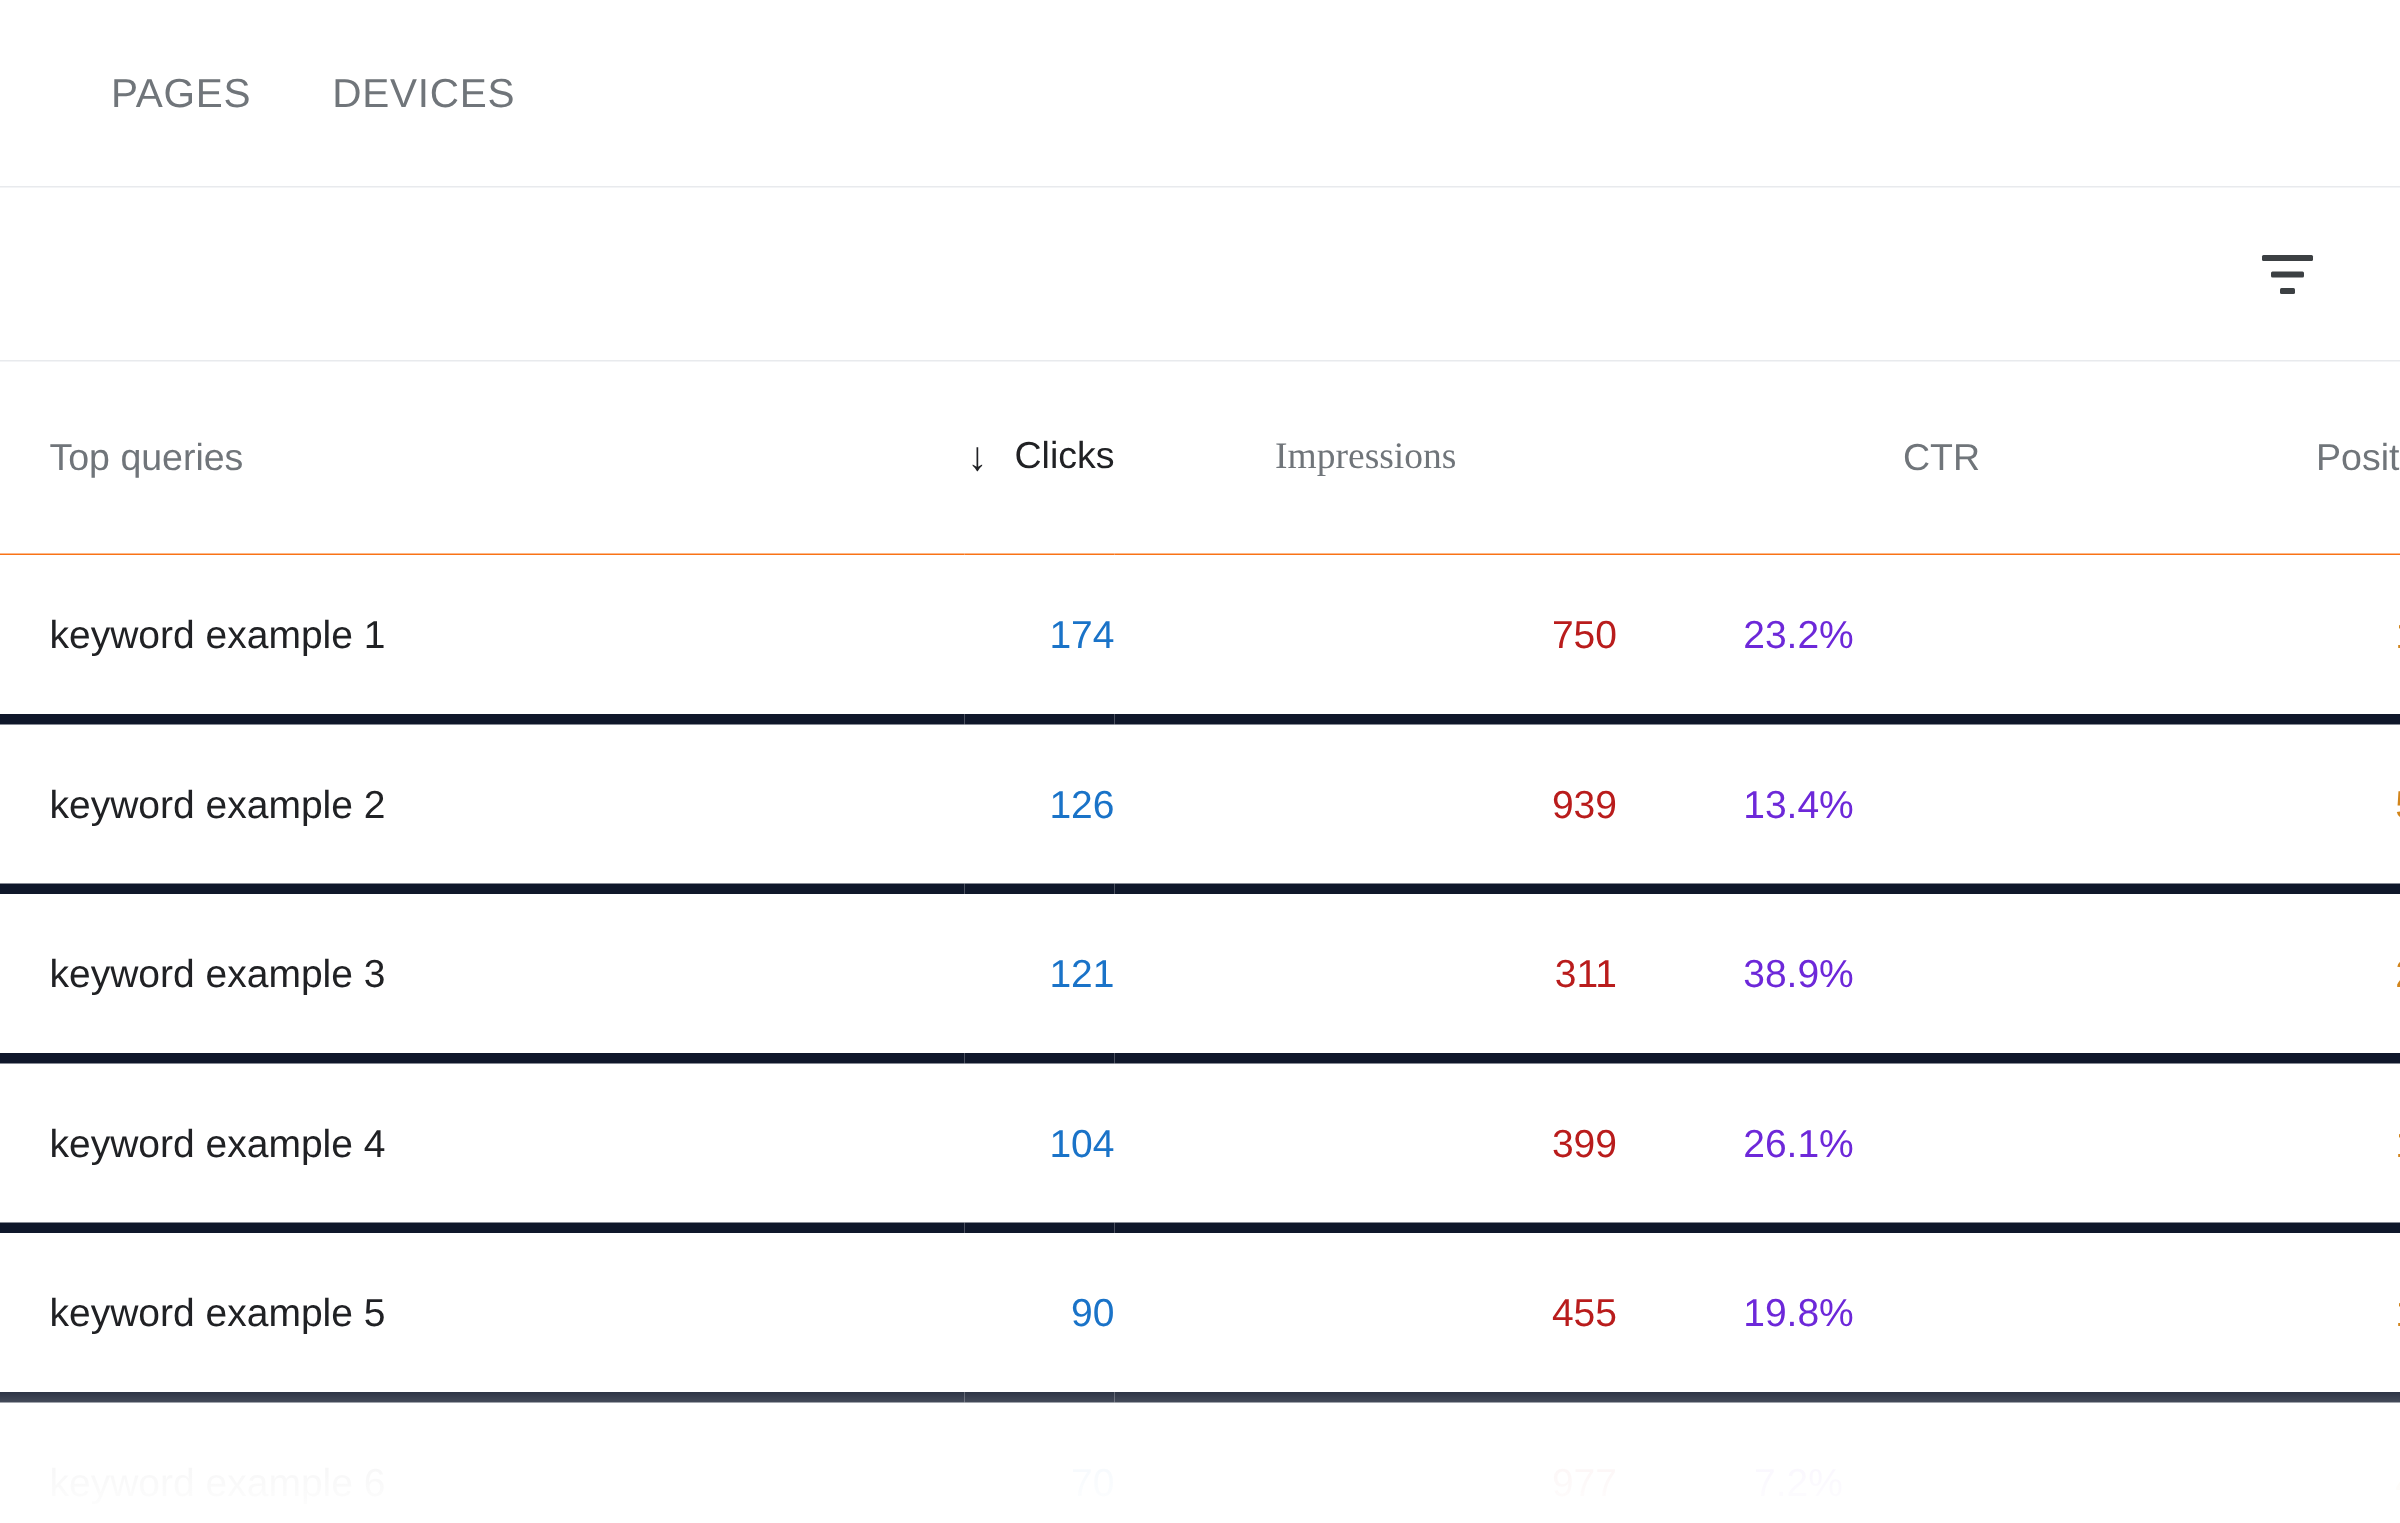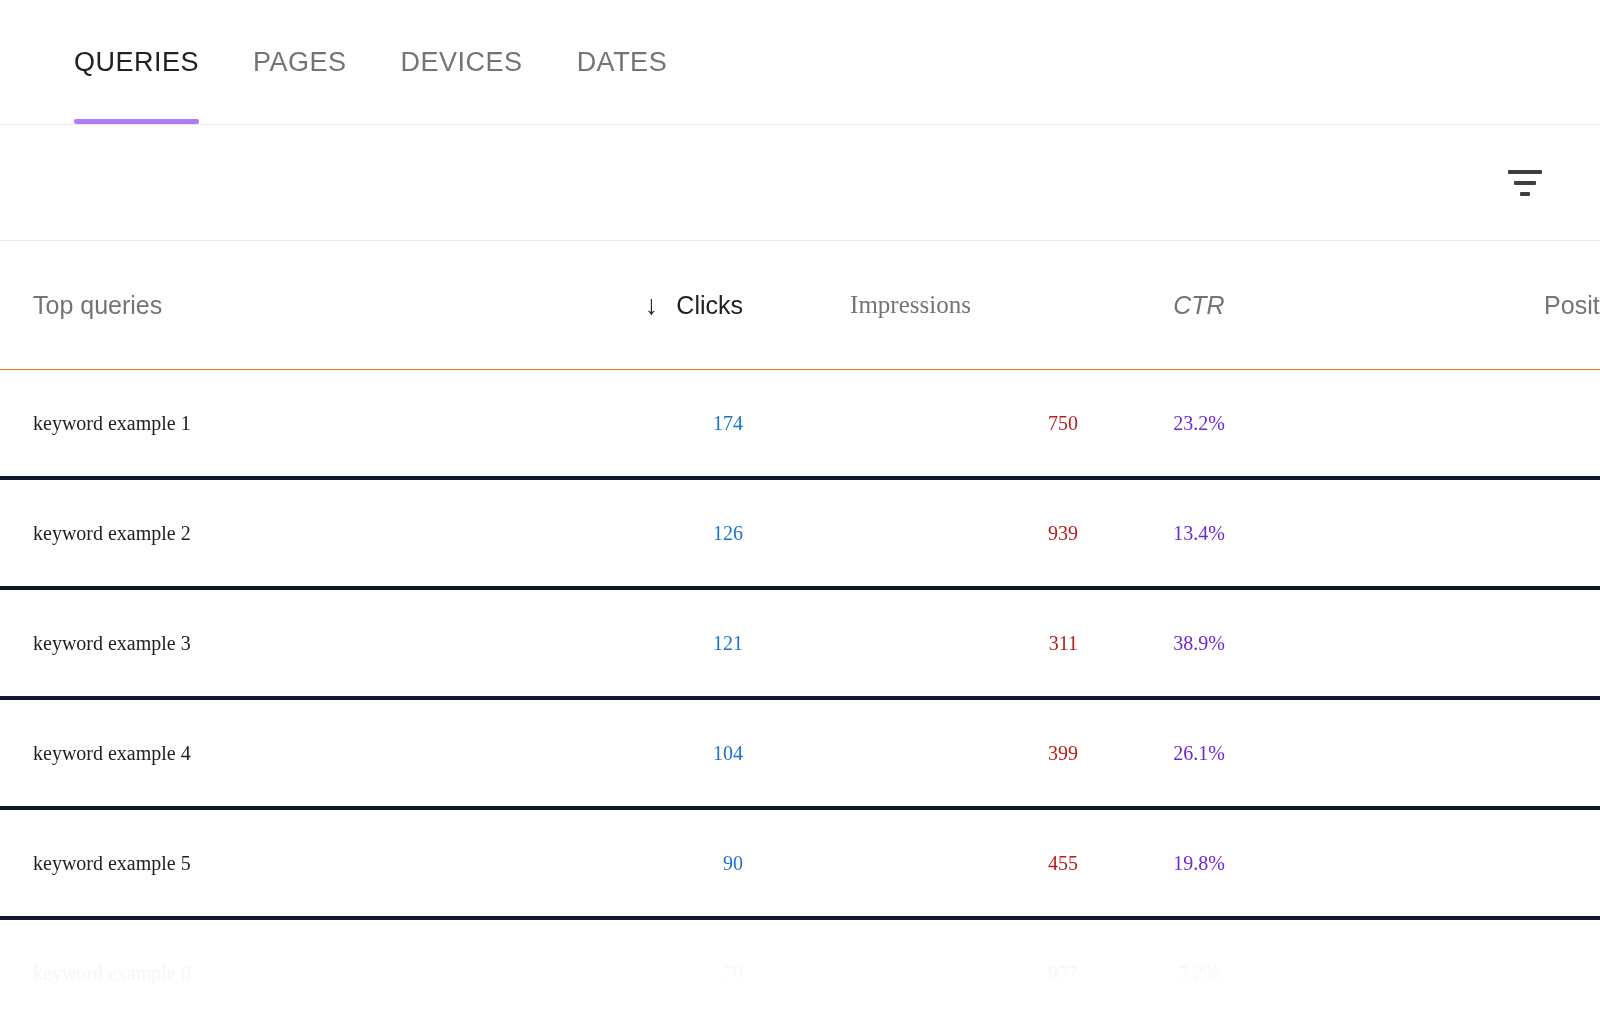--- a/index.html
+++ b/index.html
@@ -149,40 +149,38 @@
     line-height: 1;
     color: #202124;
   }
   th.col-impr {
     text-align: center;
     width: 335px;
     padding-right: 0 !important;
     font-family: Liberation Serif, serif;
   }
   th.col-ctr {
-    text-align: center;
+    text-align: right;
     width: 242px;
     padding-right: 0 !important;
-    font-style: italic;
   }
   th.col-pos {
     text-align: right;
     width: 313px;
     padding-right: 30px !important;
   }
 
   .table tbody tr {
     height: 106px;
   }
   .table tbody td {
     height: 106px;
     vertical-align: middle;
-    font-size: 20px;
-    border-bottom: 4px solid #0f172a;
-    font-family: Liberation Serif, serif;
+    font-size: 26px;
+    border-bottom: 7px solid #0f172a;
   }
   td.c-query {
     text-align: left;
     padding-left: 33px !important;
     color: #202124;
   }
   td.c-clicks {
     text-align: right;
     color: #1a73c8;
   }
@@ -214,32 +212,25 @@
     background: linear-gradient(to bottom, rgba(255,255,255,0) 0%, rgba(255,255,255,0.75) 55%, rgba(255,255,255,1) 100%);
     pointer-events: none;
   }
 </style>
 </head>
 <body>
 
 <div class="app">
 
   <div class="tabbar">
-    <div class="tab active">
-      <span>QUERIES</span>
-      <span class="tab-underline"></span>
-    </div>
     <div class="tab">
       <span>PAGES</span>
     </div>
     <div class="tab">
       <span>DEVICES</span>
-    </div>
-    <div class="tab">
-      <span>DATES</span>
     </div>
   </div>
 
   <div class="rule"></div>
 
   <div class="toolbar">
     <button class="filter-btn">
       <span class="bar b1"></span>
       <span class="bar b2"></span>
       <span class="bar b3"></span>

